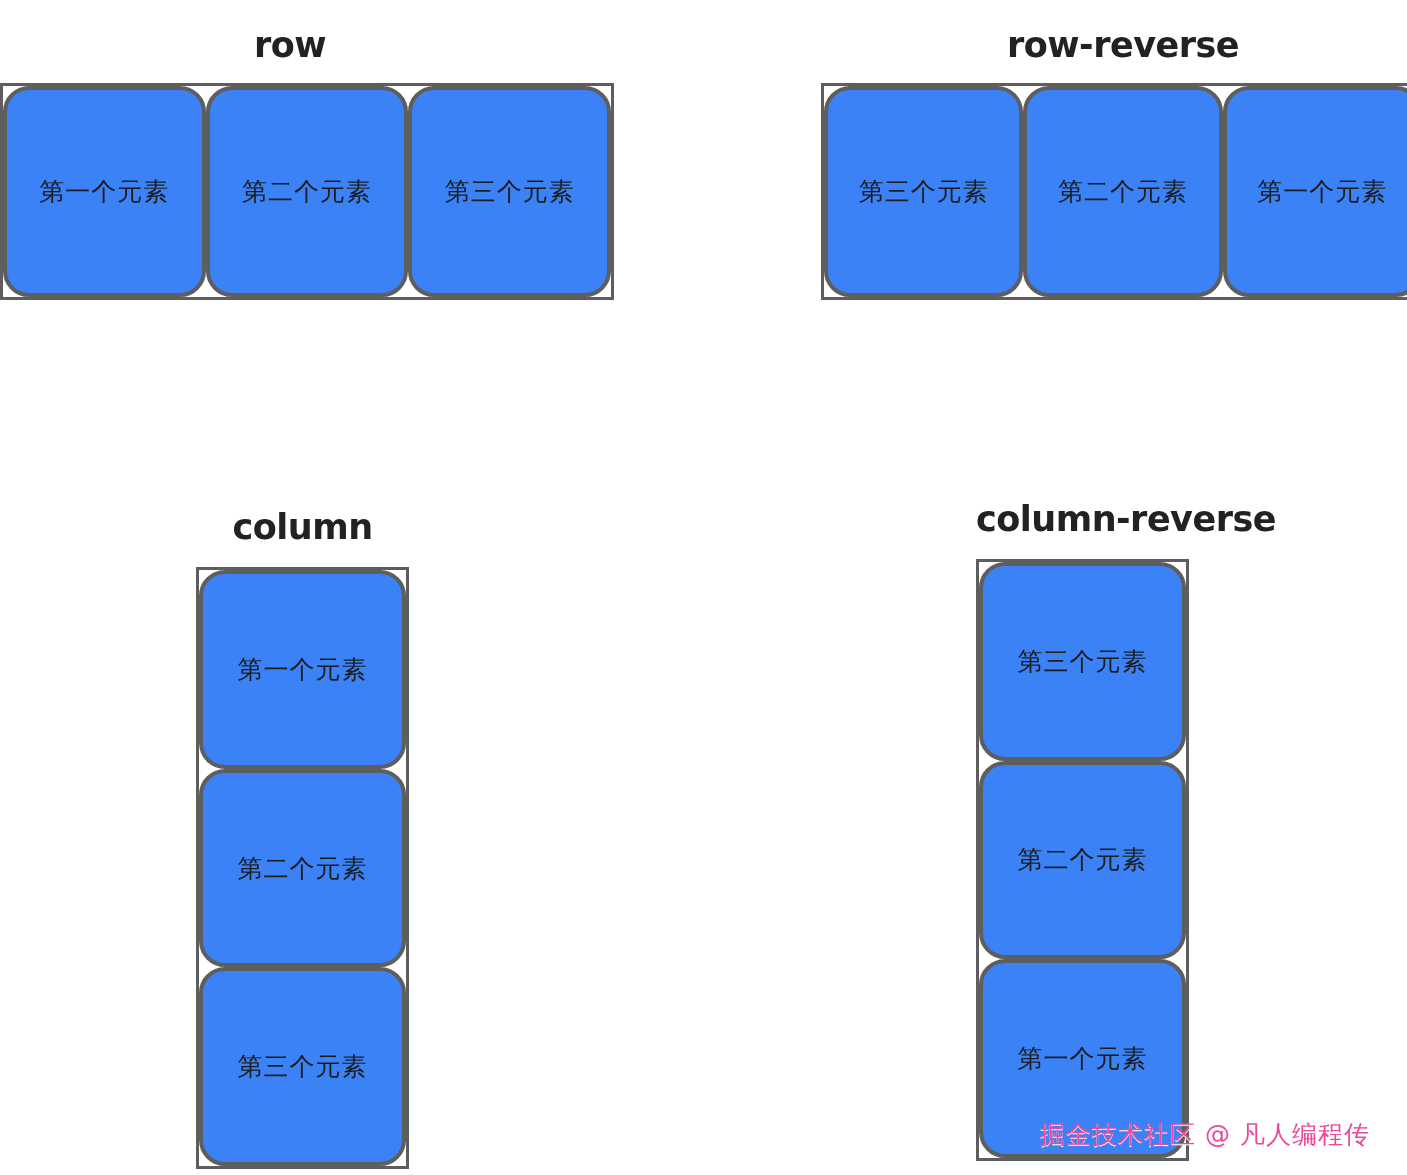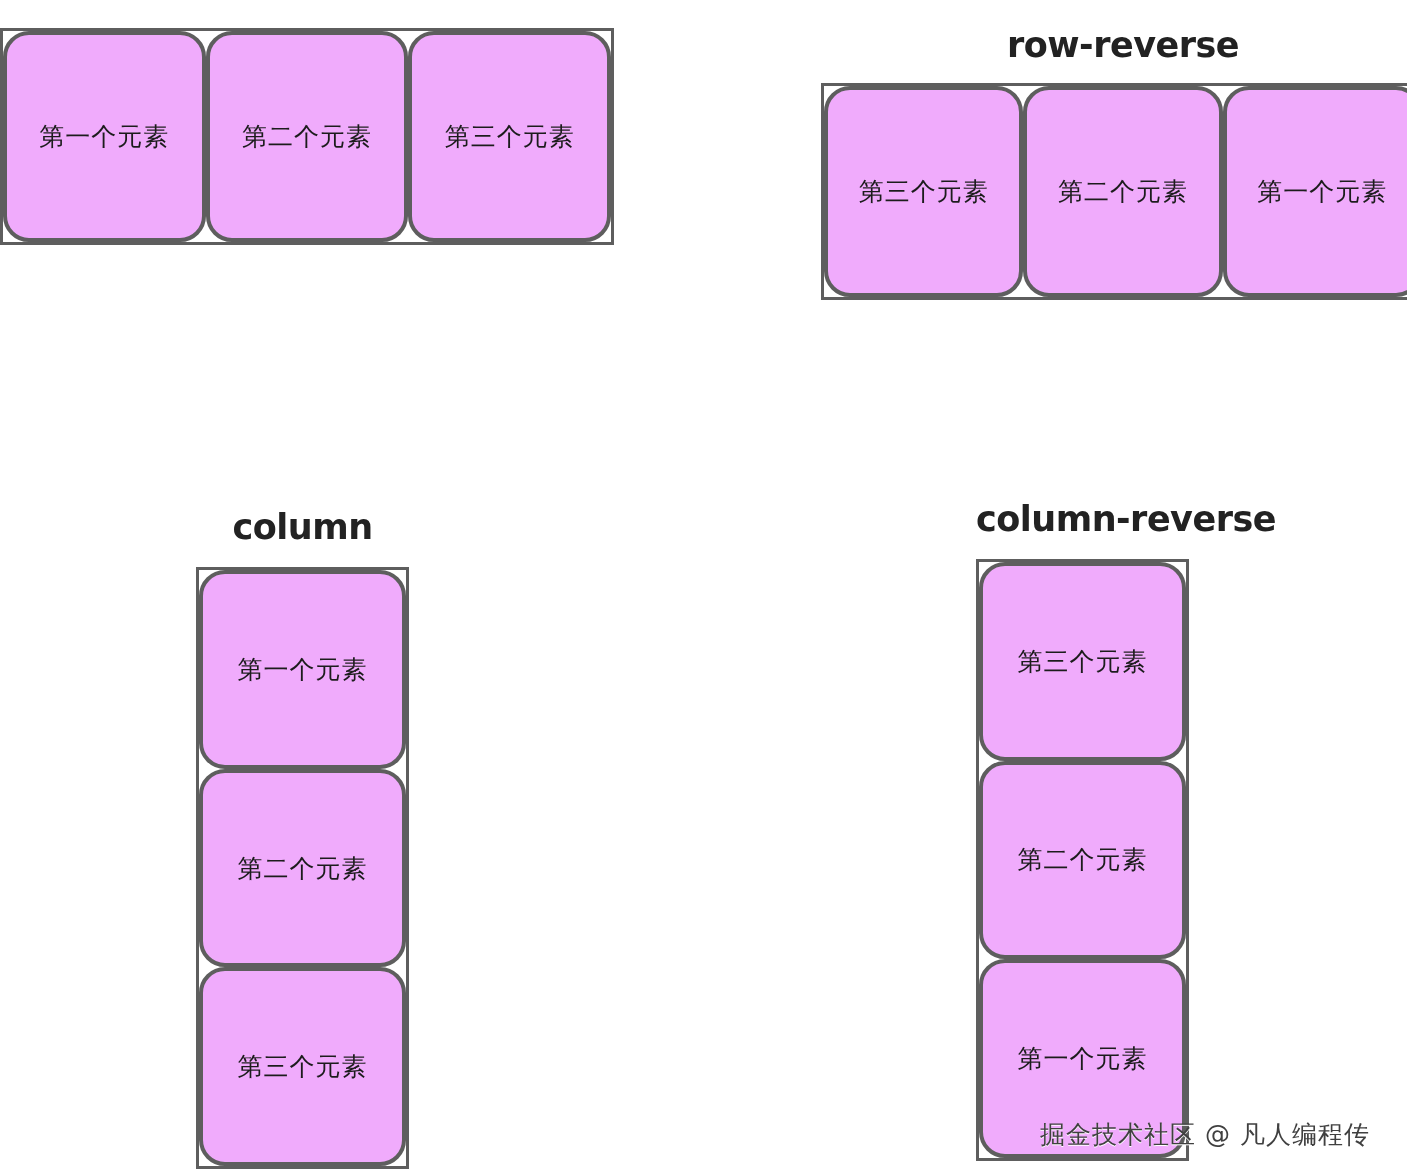--- a/index.html
+++ b/index.html
@@ -37,21 +37,21 @@
   }
 
   .flex-container.dir-row        { flex-direction: row; }
   .flex-container.dir-row-rev    { flex-direction: row-reverse; }
   .flex-container.dir-col        { flex-direction: column; }
   .flex-container.dir-col-rev    { flex-direction: column-reverse; }
 
   .flex-item {
     border: 4px solid #5e5e5e;
     border-radius: 26px;
-    background: #f0abfc;
+    background: #3b82f6;
     display: flex;
     align-items: center;
     justify-content: center;
     font-size: 25px;
     color: #1c1c1c;
     letter-spacing: 1px;
     white-space: nowrap;
     font-family: "DejaVu Sans", "Liberation Sans", sans-serif;
   }
 
@@ -78,31 +78,32 @@
   #panel-colrev .panel-title { width: 213px; margin: 0 0 22px 0; }
   #panel-colrev .flex-container { width: 213px; height: 602px; }
   #panel-colrev .flex-item { width: 100%; height: 200px; }
 
   
   #watermark {
     position: absolute;
     left: 1040px;
     top: 1118px;
     font-size: 25px;
-    color: #404040;
+    color: #ec4899;
     letter-spacing: 1px;
     white-space: nowrap;
     font-family: "DejaVu Sans", "Liberation Sans", sans-serif;
     text-shadow: 0 1px 0 #ffffff;
   }
 </style>
 </head>
 <body>
 
 <div class="panel" id="panel-row">
+  <div class="panel-title">row</div>
   <div class="flex-container dir-row">
     <div class="flex-item">
       <span>第一个元素</span>
     </div>
     <div class="flex-item">
       <span>第二个元素</span>
     </div>
     <div class="flex-item">
       <span>第三个元素</span>
     </div>

